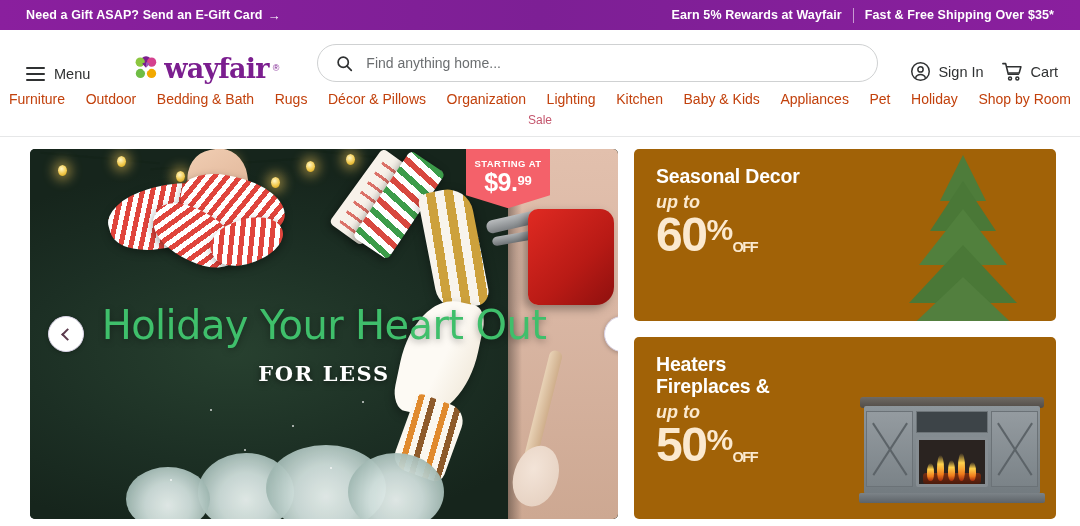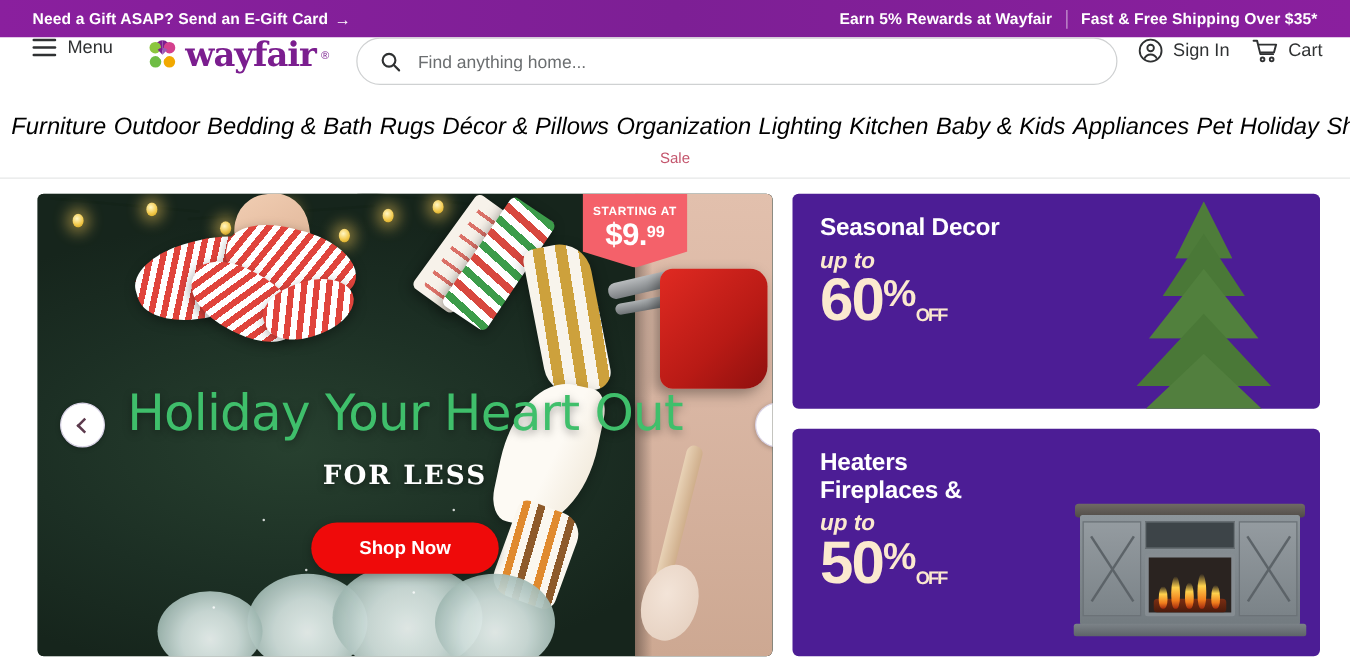--- a/index.html
+++ b/index.html
@@ -33,23 +33,23 @@
     width: 1px; height: 15px;
     background: rgba(255,255,255,0.55);
     display: inline-block;
   }
   .arrow-glyph { font-size: 13px; line-height: 1; }
 
   
   .header {
     height: 52px;
     display: flex;
-    align-items: flex-start;
+    align-items: flex-end;
     padding: 0 22px 0 26px;
-    gap: 0;
+    gap: 16px;
     background: #fff;
   }
   .menu-btn {
     display: flex; align-items: center; gap: 9px;
     cursor: pointer;
     font-size: 14.5px;
     color: #2f3132;
   }
   .hamburger {
     width: 19px; height: 14px;
@@ -115,26 +115,25 @@
 
   
   .nav-row {
     display: flex;
     align-items: center;
     justify-content: space-between;
     padding: 7px 6px 4px 6px;
     gap: 0;
   }
   .nav-item {
-    font-size: 19px;
-    color: #000000;
+    font-size: 14px;
+    color: #c2410c;
     cursor: pointer;
     white-space: nowrap;
     padding: 2px 3px;
-    font-style: italic;
   }
   .nav-sale-row {
     display: flex;
     justify-content: center;
     padding-bottom: 9px;
   }
   .nav-sale {
     font-size: 12px;
     color: #c4566d;
     cursor: pointer;
@@ -406,21 +405,21 @@
     border-top: 2px solid #5c3a4d;
     border-right: 2px solid #5c3a4d;
   }
   .chev.left  { transform: rotate(-135deg); margin-left: 3px; }
   .chev.right { transform: rotate(45deg); margin-right: 3px; }
 
   
   .cards { display: flex; flex-direction: column; gap: 16px; flex: 1; }
   .card {
     position: relative;
-    background: #4c1d95;
+    background: #a16207;
     border-radius: 5px;
     overflow: hidden;
     cursor: pointer;
   }
   .card-1 { height: 172px; }
   .card-2 { height: 182px; }
   .card-copy {
     position: absolute;
     left: 22px; top: 16px;
     z-index: 3;
@@ -665,21 +664,20 @@
     </div>
 
     <div class="price-flag">
       <span class="pf-top">STARTING AT</span>
       <span class="pf-amt">$9.</span><span class="pf-cents">99</span>
     </div>
 
     <div class="hero-copy">
       <div class="hero-title">Holiday Your Heart Out</div>
       <div class="hero-sub">FOR LESS</div>
-      <button class="shop-btn">Shop Now</button>
     </div>
 
     <div class="carousel-btn carousel-prev">
       <span class="chev left"></span>
     </div>
     <div class="carousel-btn carousel-next">
       <span class="chev right"></span>
     </div>
   </div>
 

